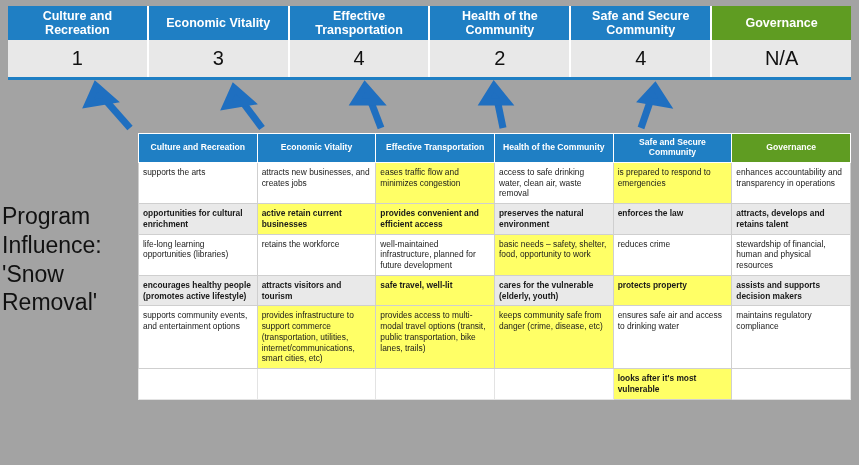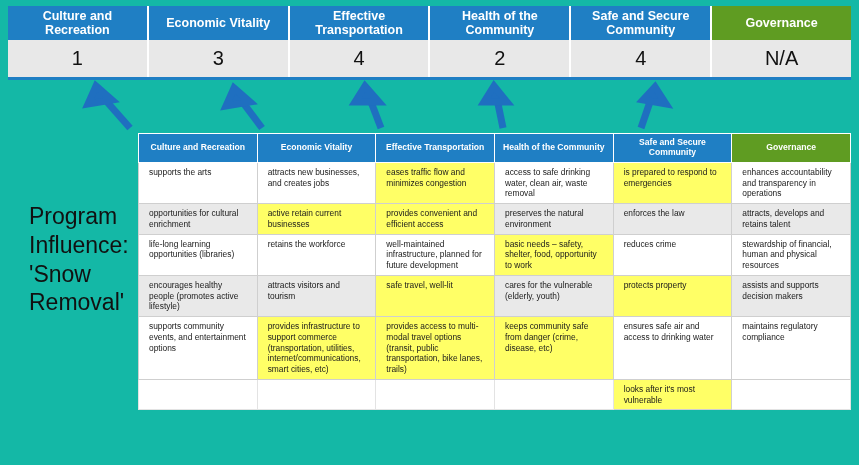--- a/index.html
+++ b/index.html
@@ -6,21 +6,21 @@
   html, body {
     margin: 0; padding: 0;
     background: #ffffff;
     font-family: "Liberation Sans", sans-serif;
   }
   #page {
     position: relative;
     width: 859px;
     height: 465px;
     overflow: hidden;
-    background: #14b8a6;
+    background: #a3a3a3;
   }
 
   
   .top-band {
     position: absolute;
     left: 8px; top: 6px;
     width: 843px;
     display: flex;
   }
   .top-cell {
@@ -66,21 +66,21 @@
     width: 843px; height: 3px;
     background: #1f7fc4;
   }
 
   
   .arrows { position: absolute; left: 0; top: 78px; width: 859px; height: 56px; }
 
   
   .caption {
     position: absolute;
-    left: 29px; top: 202px;
+    left: 2px; top: 202px;
     width: 120px;
     font-size: 23px;
     line-height: 1.25;
     color: #111111;
   }
 
   
   .matrix {
     position: absolute;
     left: 138px; top: 133px;
@@ -97,27 +97,27 @@
     padding: 4px 3px;
     line-height: 1.15;
     border: 1px solid #ffffff;
     height: 24px;
   }
   .matrix th.gov { background: #5f9c22; }
   .matrix td {
     font-size: 8.4px;
     color: #1a1a1a;
     vertical-align: top;
-    padding: 4px 10px;
+    padding: 4px 4px;
     line-height: 1.28;
     border: 1px solid #cfcfcf;
     background: #ffffff;
     height: 22px;
   }
-  .matrix tr.alt td { background: #e9e9e9; }
+  .matrix tr.alt td { background: #e9e9e9; font-weight: bold; }
   .matrix td.hl { background: #ffff66 !important; }
   .matrix td.empty { background: #ffffff !important; border-color: #e3e3e3; }
   .matrix tr.alt td.empty { background: #ffffff !important; }
 </style>
 </head>
 <body>
 
 <div id="page">
 
   <div class="top-band" id="topBand">

